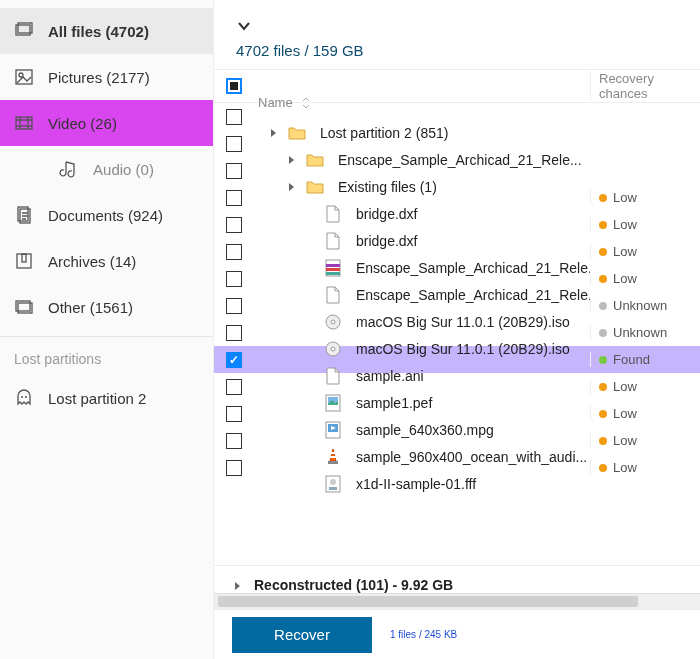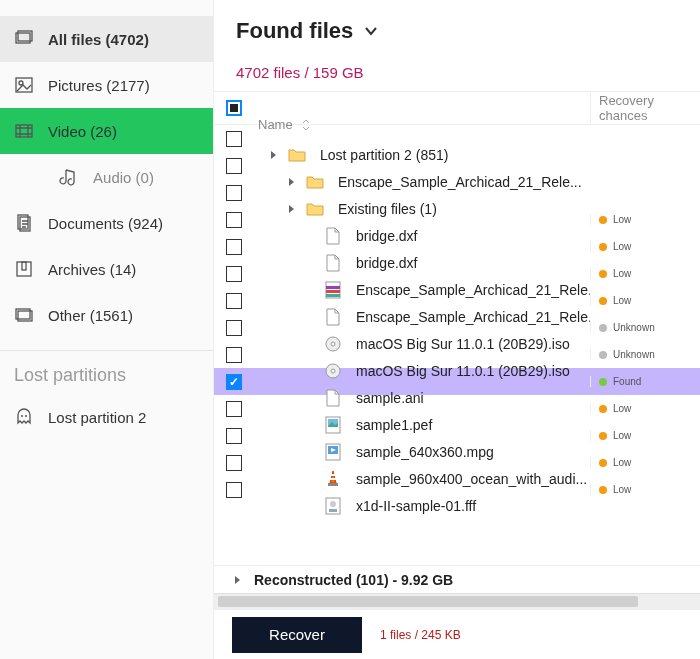--- a/index.html
+++ b/index.html
@@ -1,29 +1,29 @@
 <!DOCTYPE html>
 <html><head>
 <meta charset="utf-8">
 <style>
 * { margin: 0; padding: 0; box-sizing: border-box; }
 body { font-family: "Segoe UI", Arial, sans-serif; font-size: 14px; color: #222; background: #fff; width: 700px; height: 659px; overflow: hidden; display: flex; }
-.sidebar { width: 214px; background: #fafafa; border-right: 1px solid #eee; display: flex; flex-direction: column; padding-top: 16px; }
+.sidebar { width: 214px; background: #fafafa; border-right: 1px solid #eee; display: flex; flex-direction: column; padding-top: 8px; }
 .sidebar-item { display: flex; align-items: center; gap: 14px; padding: 13px 14px; cursor: pointer; color: #333; font-size: 15px; }
 .sidebar-item.selected { background: #eaeaea; font-weight: 600; }
-.sidebar-item.highlight { background: #22c55e; }
+.sidebar-item.highlight { background: #d946ef; }
 .sidebar-item.muted { color: #8a8a8a; justify-content: center; }
 .sidebar-icon { width: 20px; height: 20px; display: flex; align-items: center; justify-content: center; flex-shrink: 0; }
-.sidebar-section { padding: 14px 14px 8px; color: #9b9b9b; font-size: 18px; border-top: 1px solid #e4e4e4; margin-top: 12px; }
+.sidebar-section { padding: 14px 14px 8px; color: #9b9b9b; font-size: 14px; border-top: 1px solid #e4e4e4; margin-top: 6px; }
 
 .main { flex: 1; display: flex; flex-direction: column; min-width: 0; }
 .header { padding: 18px 20px 10px 22px; }
 .title-row { display: flex; align-items: center; gap: 10px; }
 .title { font-size: 22px; font-weight: 700; }
-.subtitle { margin-top: 20px; color: #be185d; font-size: 15px; }
+.subtitle { margin-top: 8px; color: #0c4a6e; font-size: 15px; }
 
 .columns { display: flex; align-items: center; border-top: 1px solid #eee; border-bottom: 1px solid #eee; height: 34px; color: #888; font-size: 13px; }
 .col-check { width: 40px; display: flex; justify-content: center; align-items: center; }
 .col-name { flex: 1; display: flex; align-items: center; gap: 8px; padding-left: 4px; margin-top: 33px; }
 .col-recovery { width: 110px; padding-right: 28px; border-left: 1px solid #eee; padding-left: 8px; }
 
 .tree { flex: 1; overflow-y: auto; overflow-x: hidden; }
 .row { display: flex; align-items: center; height: 27px; font-size: 14px; }
 .row.selected { background: #c4b5fd; }
 .row .col-name { color: #222; overflow: hidden; white-space: nowrap; text-overflow: ellipsis; }
@@ -32,30 +32,30 @@
 .ficon { width: 18px; height: 20px; display: flex; align-items: center; justify-content: center; flex-shrink: 0; margin-right: 6px; }
 .chk { width: 16px; height: 16px; border: 1.5px solid #333; background: #fff; display: flex; align-items: center; justify-content: center; cursor: pointer; position: relative; }
 .chk.partial-blue { border: 2px solid #0a84ff; }
 .chk.partial-blue::after { content: ""; width: 8px; height: 8px; background: #222; }
 .chk.checked { background: #0a84ff; border-color: #0a84ff; }
 .chk.checked::after { content: "✓"; color: #fff; font-size: 12px; font-weight: bold; line-height: 1; }
 .dot { width: 8px; height: 8px; border-radius: 50%; display: inline-block; margin-right: 6px; vertical-align: middle; }
 .dot.low { background: #f39c12; }
 .dot.unknown { background: #bbb; }
 .dot.high { background: #7ac943; }
-.recovery-cell { display: flex; align-items: center; color: #555; font-size: 10px; }
-
-.summary-row { display: flex; align-items: center; height: 28px; border-top: 1px solid #eee; font-size: 14px; font-weight: 600; padding-left: 16px; gap: 10px; color: #222; }
+.recovery-cell { display: flex; align-items: center; color: #555; font-size: 13px; }
+
+.summary-row { display: flex; align-items: flex-end; height: 28px; border-top: 1px solid #eee; font-size: 14px; font-weight: 600; padding-left: 16px; gap: 10px; color: #222; }
 
 .hscroll { height: 16px; background: #efefef; border-top: 1px solid #e0e0e0; position: relative; }
 .hscroll-thumb { position: absolute; left: 4px; top: 2px; height: 11px; width: 420px; background: #cfcfcf; border-radius: 2px; }
 
 .footer { height: 50px; display: flex; align-items: center; padding: 0 18px; gap: 18px; border-top: 1px solid #eee; }
-.recover-btn { background: #0f172a; color: #fff; border: none; width: 130px; height: 36px; font-size: 15px; cursor: pointer; }
-.footer-status { color: #b91c1c; font-size: 12px; }
+.recover-btn { background: #0369a1; color: #fff; border: none; width: 140px; height: 36px; font-size: 15px; cursor: pointer; }
+.footer-status { color: #1d4ed8; font-size: 10px; }
 
 svg { display: block; }
 </style>
 </head>
 <body>
 
 <div class="sidebar">
   <div id="sidebar-items">
       <div class="sidebar-item selected">
         <span class="sidebar-icon">
@@ -133,21 +133,20 @@
           </svg>
         </span>
         <span>Lost partition 2</span>
       </div>
     </div>
 </div>
 
 <div class="main">
   <div class="header">
     <div class="title-row">
-      <span class="title">Found files</span>
       <span>
         <svg width="16" height="16" viewBox="0 0 16 16">
             <path d="M3 5 L8 11 L13 5" fill="none" stroke="#333" stroke-width="2"></path>
           </svg>
       </span>
     </div>
     <div class="subtitle">4702 files / 159 GB</div>
   </div>
 
   <div class="columns">

